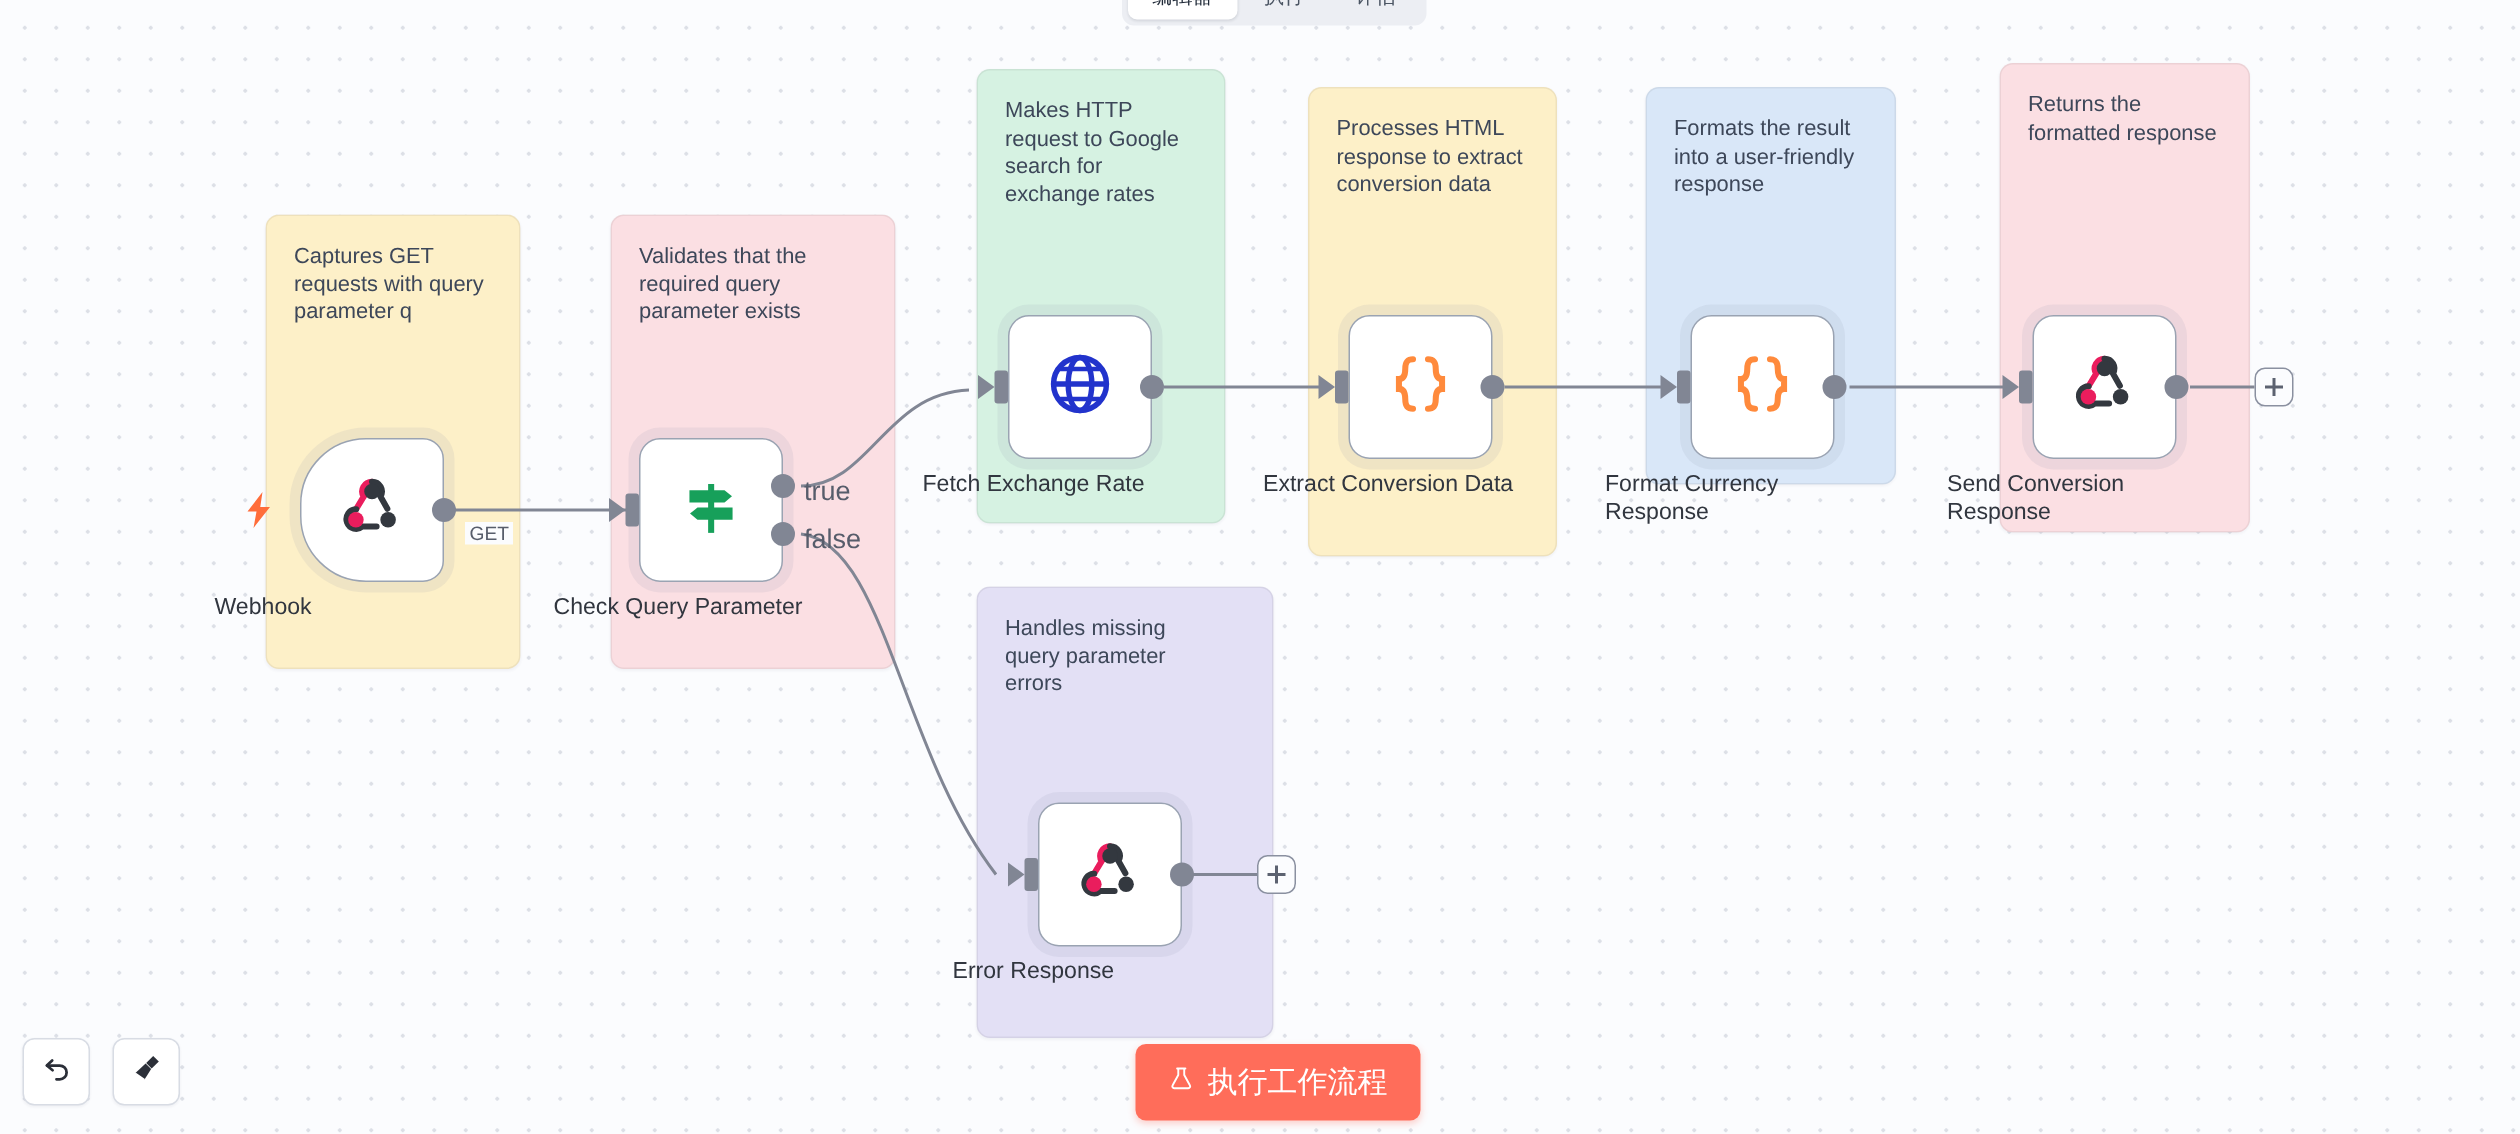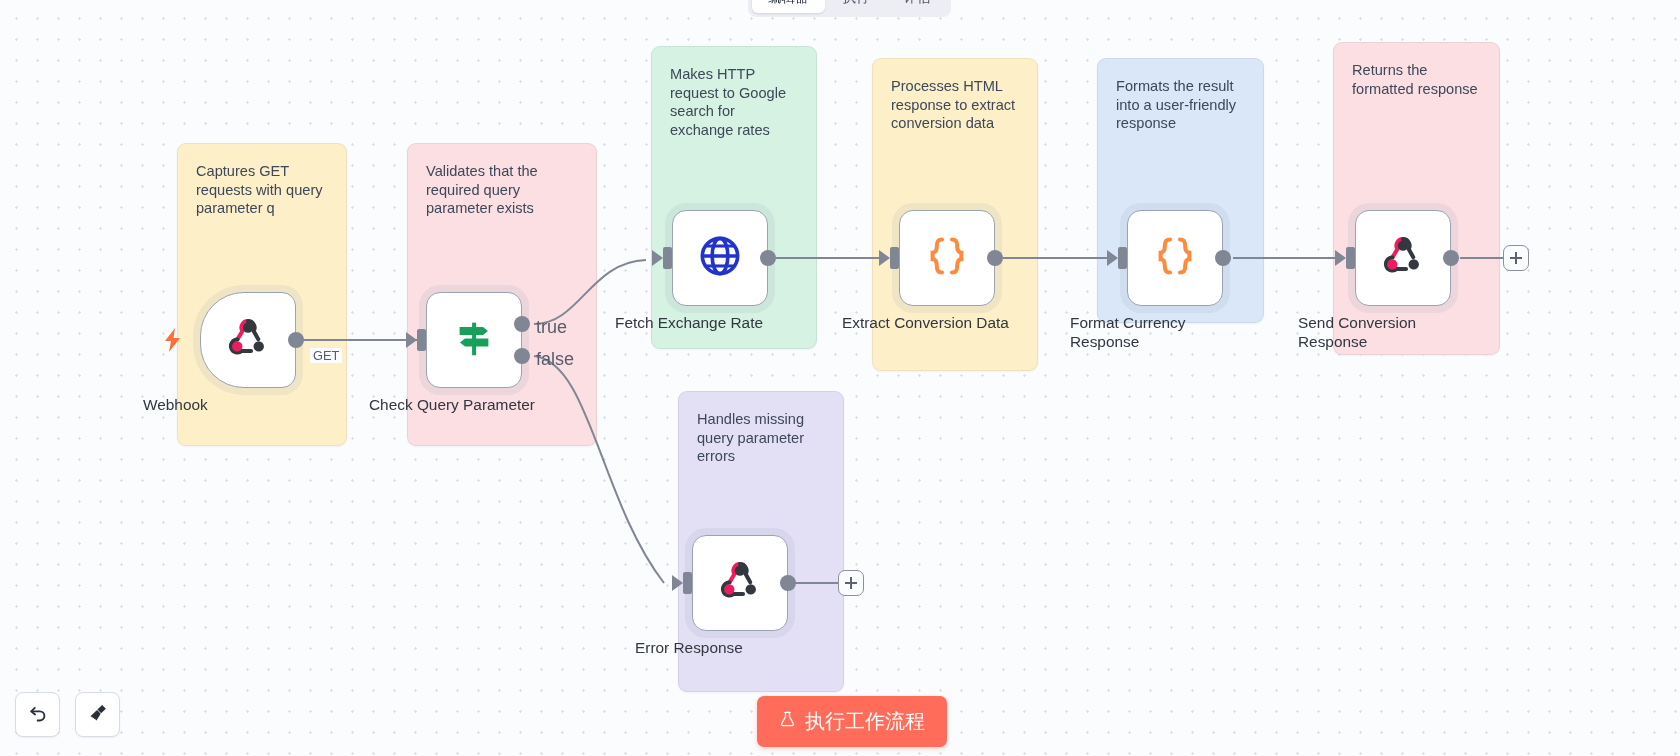--- a/index.html
+++ b/index.html
@@ -262,21 +262,21 @@
     <div class="sticky-text">Formats the result
 into a user-friendly
 response</div>
   </div>
 
   <div class="sticky" style="left:1333px; top:42px; width:167px; height:313px; background:#fbdfe3;">
     <div class="sticky-text">Returns the
 formatted response</div>
   </div>
 
-  <div class="sticky" style="left:678px; top:391px; width:166px; height:301px; background:#e3e0f5;">
+  <div class="sticky" style="left:651px; top:391px; width:198px; height:301px; background:#e3e0f5;">
     <div class="sticky-text">Handles missing
 query parameter
 errors</div>
   </div>
 
   <div class="bolt" style="left:163px; top:328px;">
     <svg width="20" height="24" viewBox="0 0 20 24">
       <path d="M12 0 L2 13 L8 13 L6 24 L17 10 L10.5 10 Z" fill="#ff6d3a"></path>
     </svg>
   </div>

